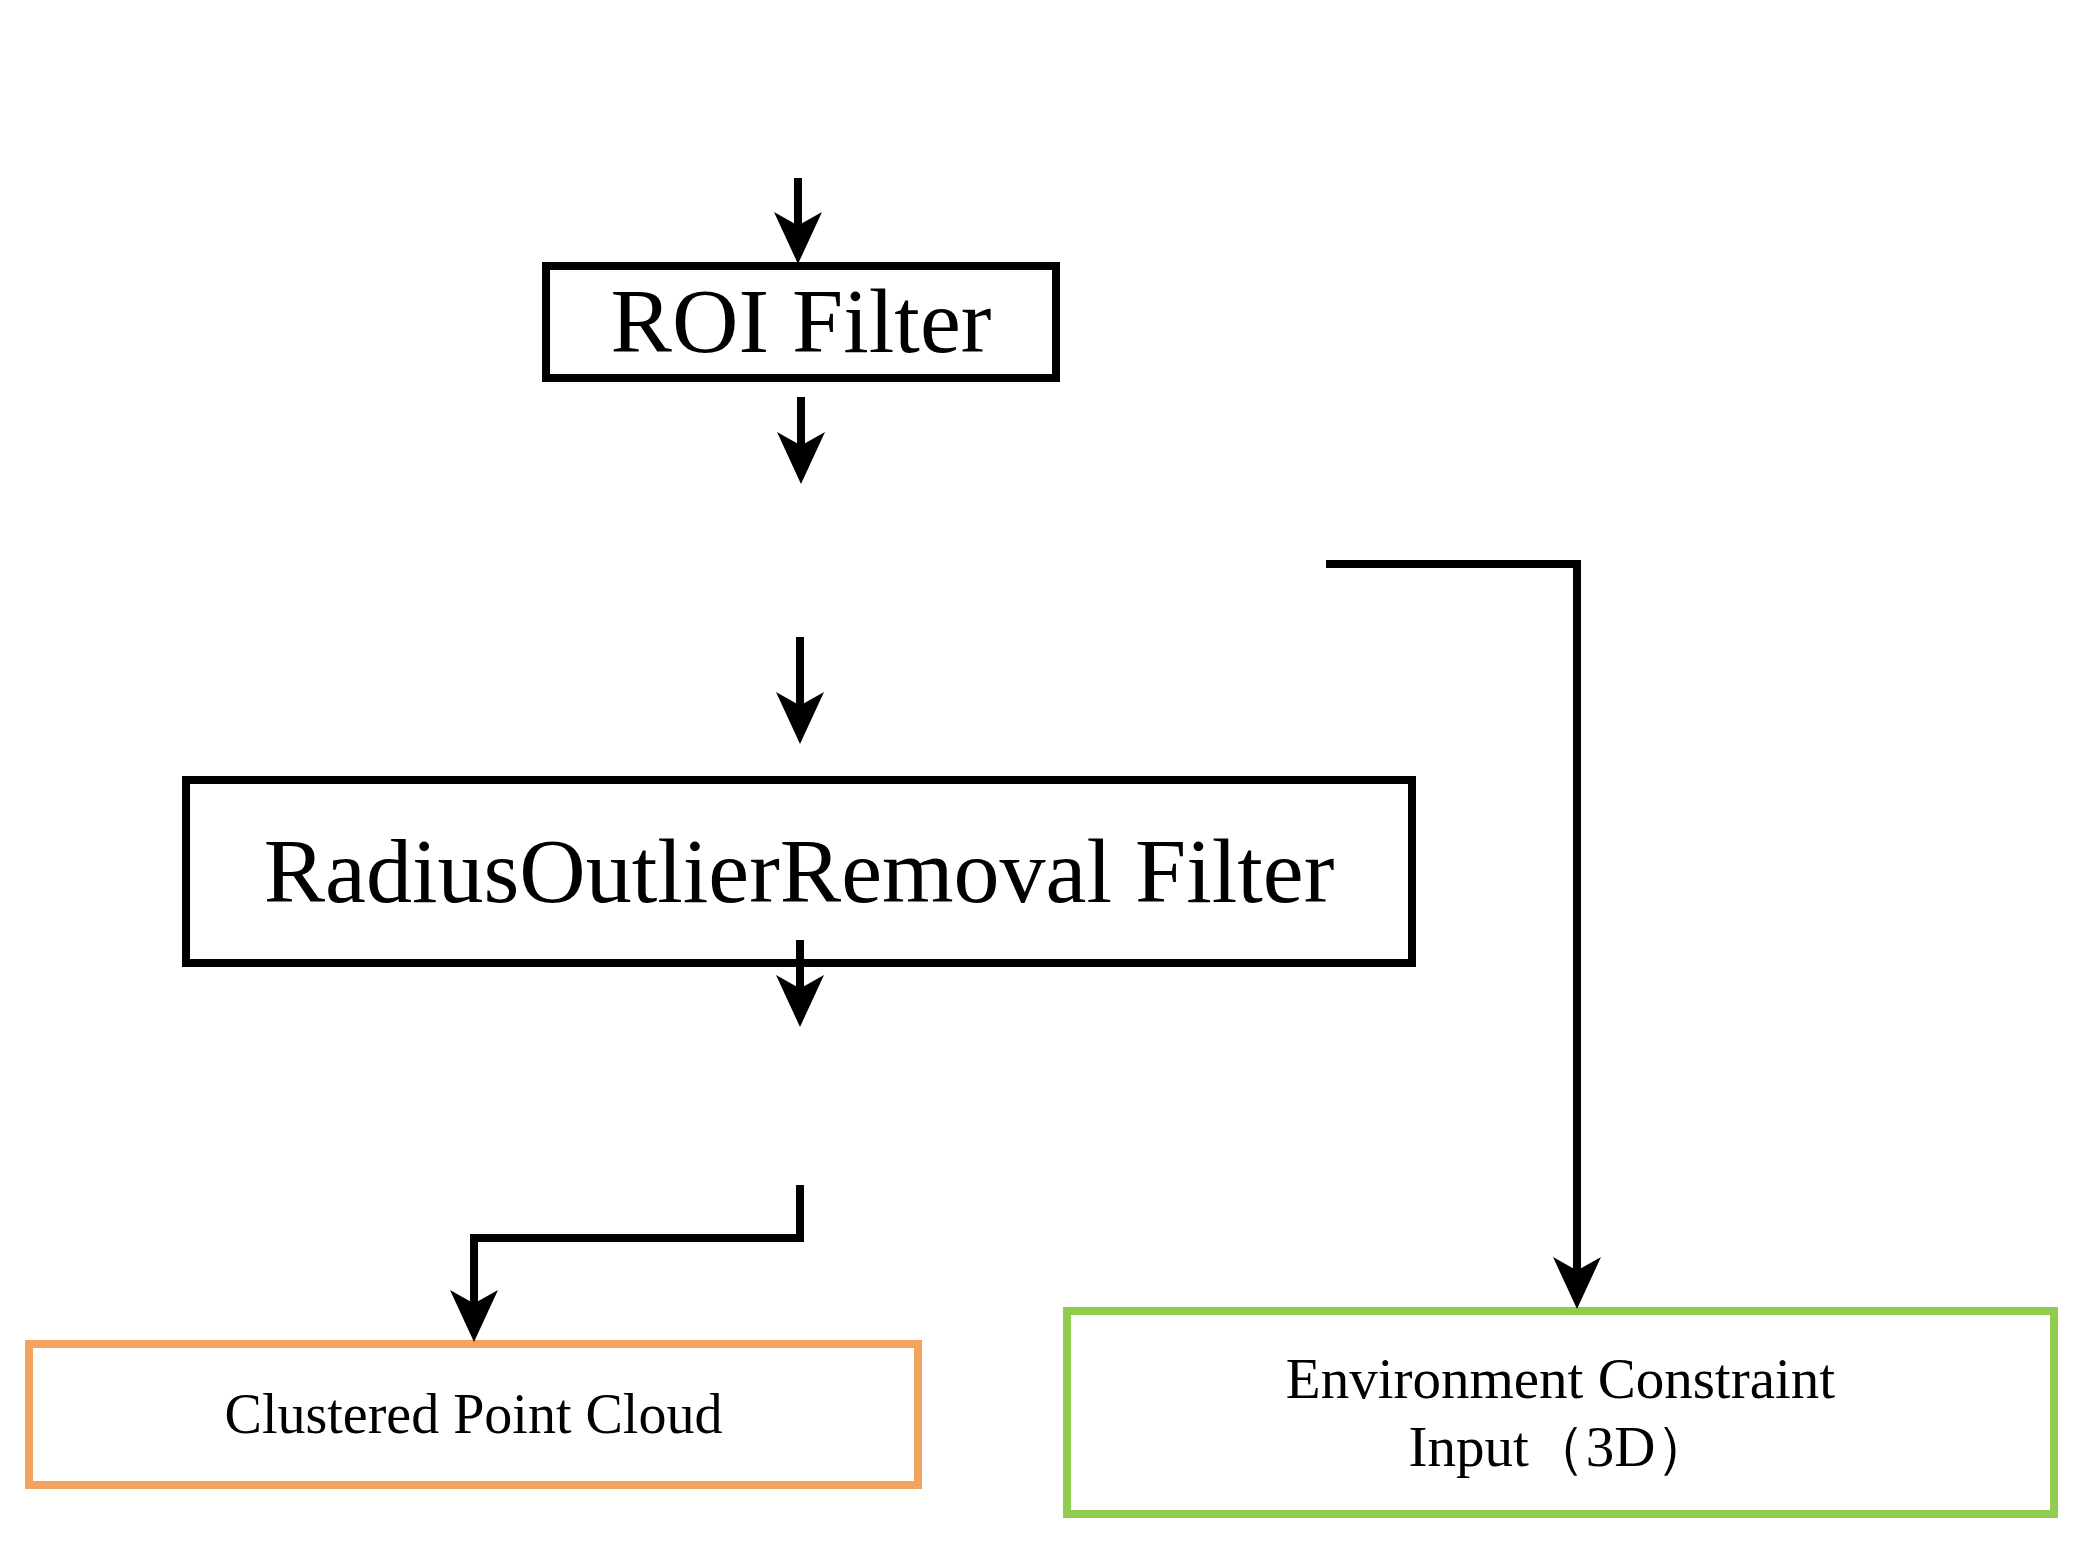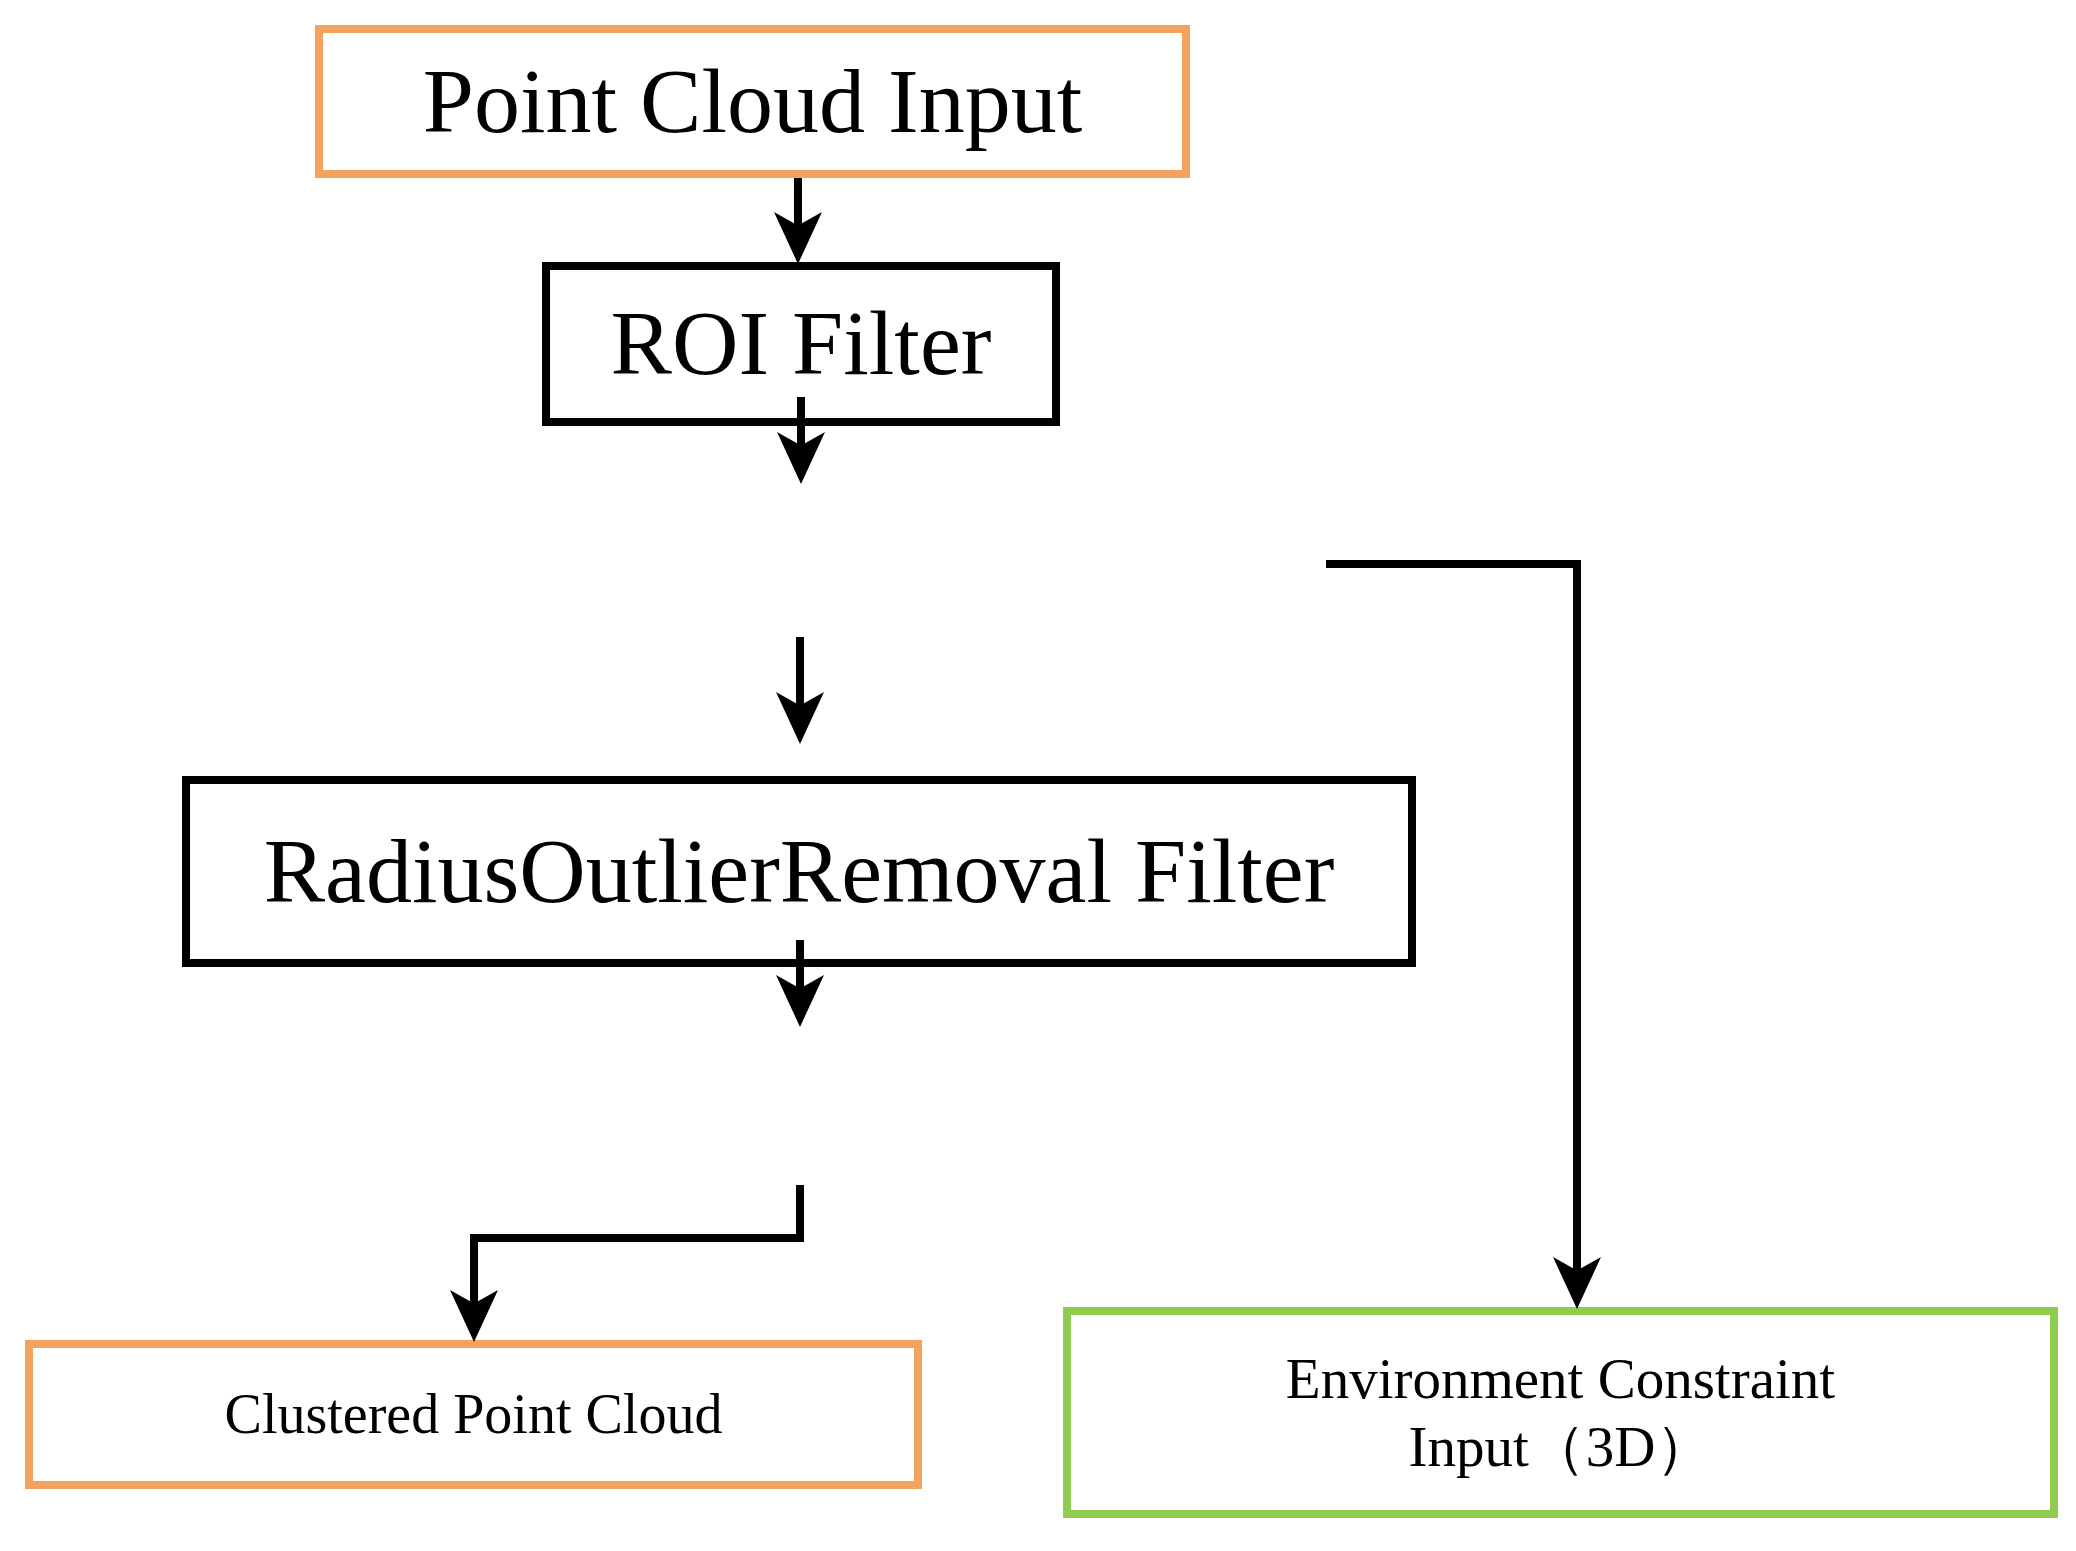--- a/index.html
+++ b/index.html
@@ -27,21 +27,21 @@
     background:#fff;
     border:8px solid var(--ink);
     color:var(--ink);
     font-size:92px;
     line-height:1.15;
     white-space:nowrap;
   }
   .accent-orange{border-color:var(--accent-orange);}
   .accent-green{border-color:var(--accent-green);}
   .n1{left:315px;top:25px;width:875px;height:153px;}
-  .n2{left:542px;top:262px;width:518px;height:164px;}
+  .n2{left:542px;top:262px;width:518px;height:120px;}
   .n3{left:273px;top:482px;width:1053px;height:155px;}
   .n4{left:182px;top:776px;width:1234px;height:191px;}
   .n5{left:337px;top:1025px;width:928px;height:160px;}
   .n6{left:25px;top:1340px;width:897px;height:149px;font-size:56px;}
   .n7{left:1063px;top:1307px;width:995px;height:211px;font-size:57px;line-height:1.18;}
   .edges{
     position:absolute;left:0;top:0;width:2076px;height:1551px;
     pointer-events:none;
   }
   .edge{
@@ -49,21 +49,20 @@
     stroke:var(--ink);
     stroke-width:8;
     stroke-linejoin:miter;
   }
 </style>
 </head>
 <body>
 
 <div class="canvas">
 
-  <div class="node accent-orange n1">Point Cloud Input</div>
 
   <div class="node n2">ROI Filter</div>
 
 
   <div class="node n4">RadiusOutlierRemoval Filter</div>
 
 
   <div class="node accent-orange n6">Clustered Point Cloud</div>
 
   <div class="node accent-green n7">

